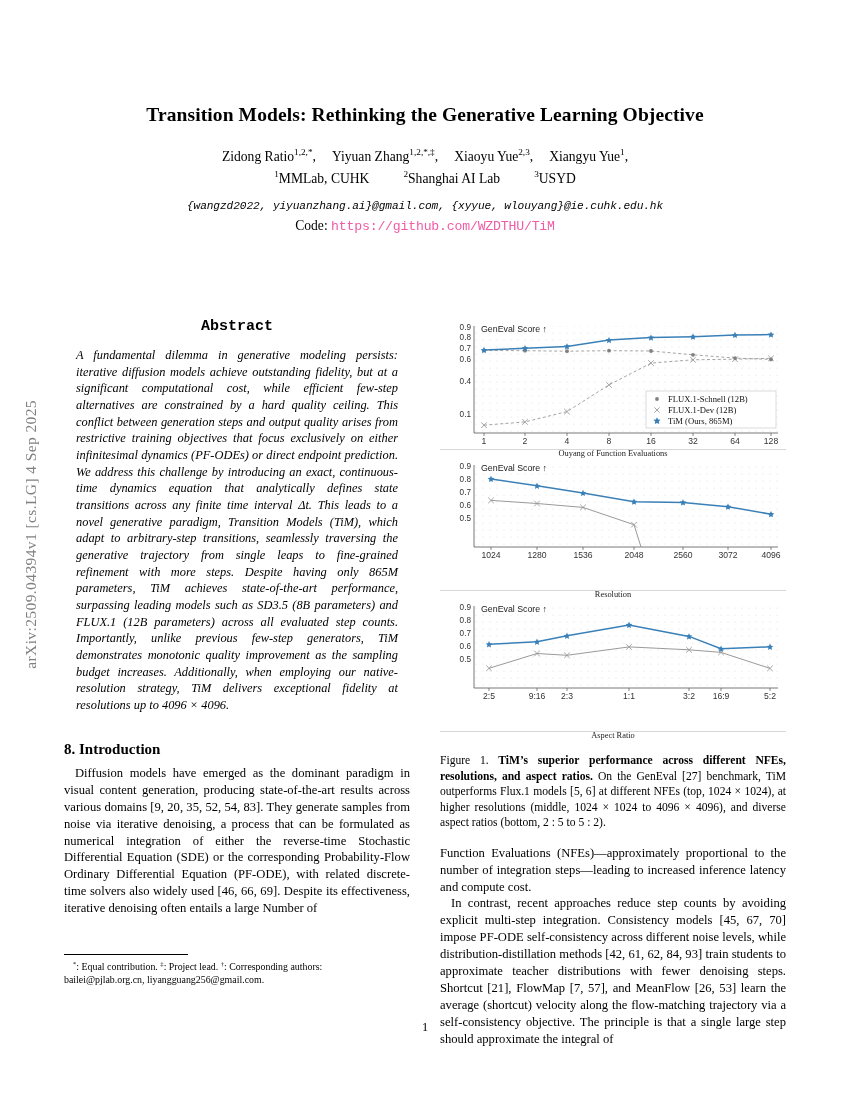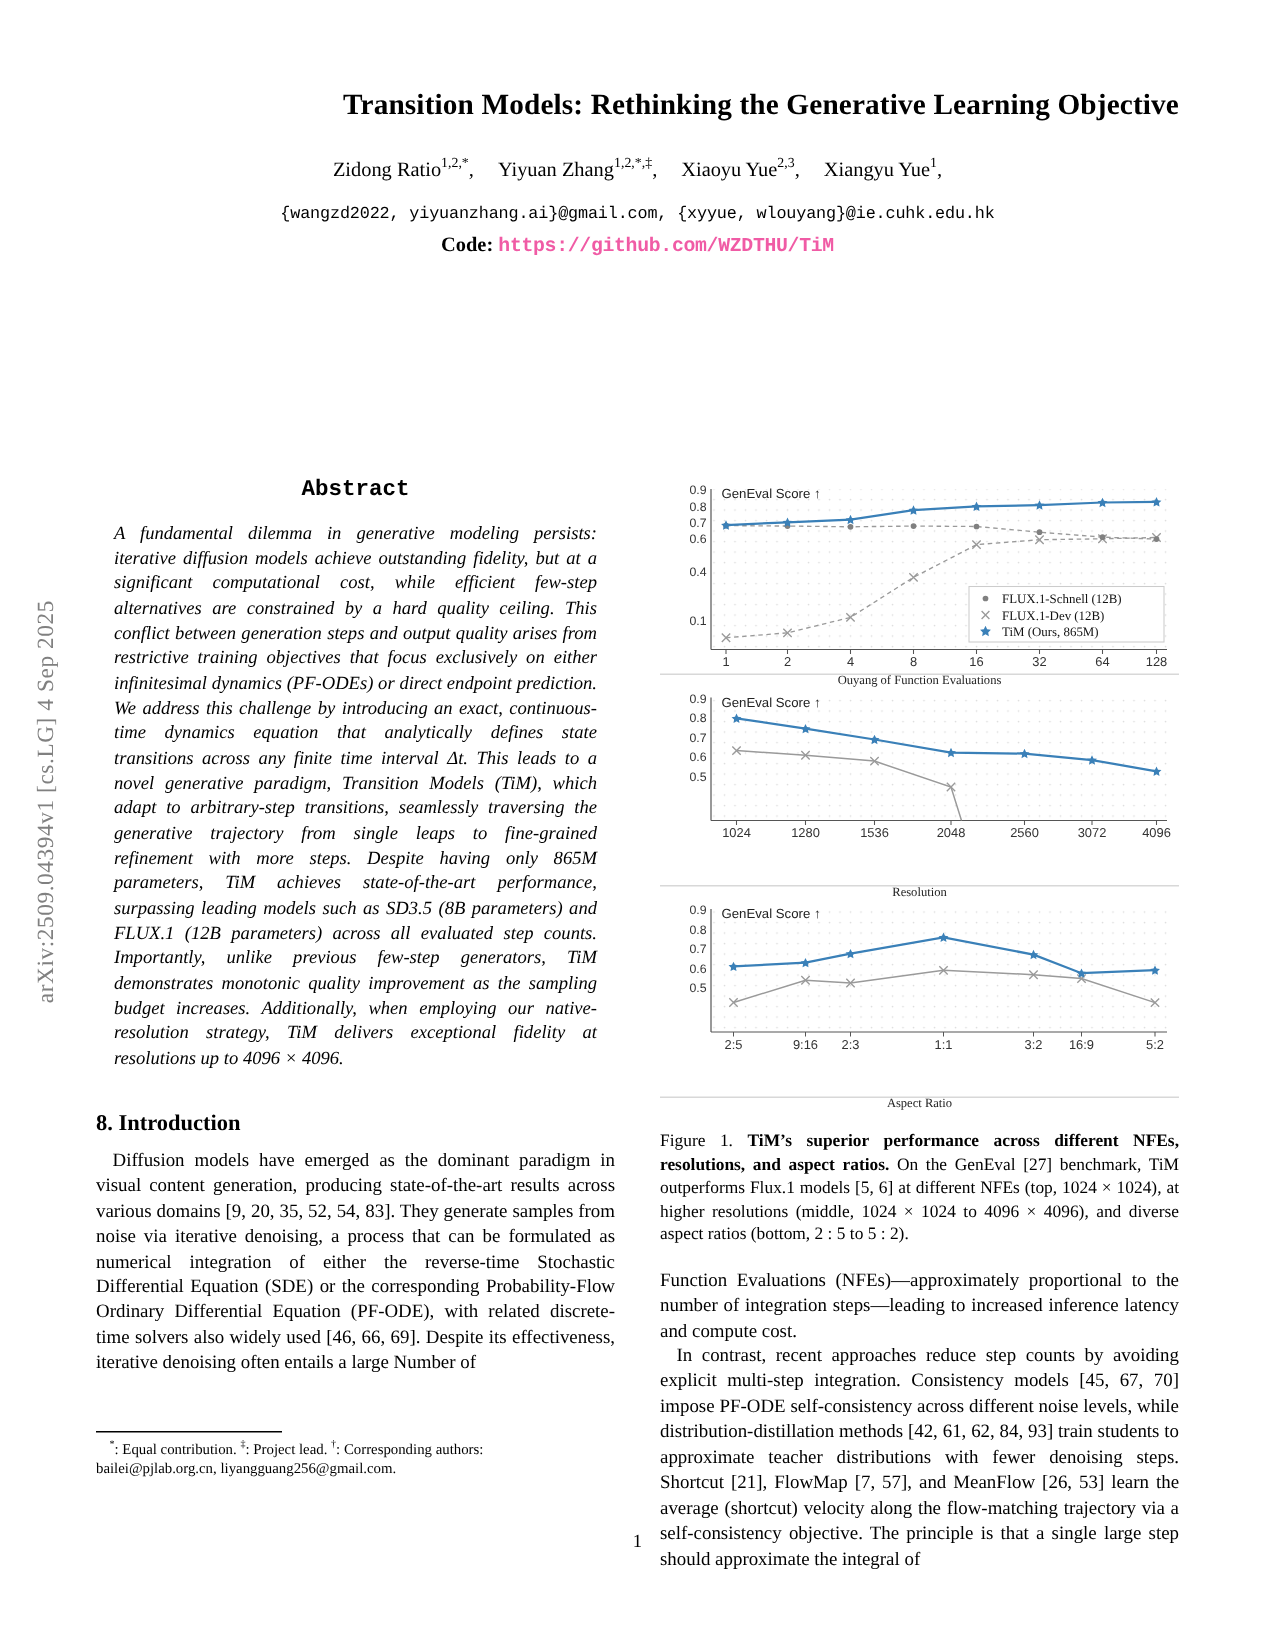--- a/index.html
+++ b/index.html
@@ -31,24 +31,24 @@
     position: absolute;
     left: 0; top: 0; width: 850px; height: 1100px;
   }
   .content {
     position: absolute;
     left: 64px; top: 0; width: 722px; height: 1100px;
   }
 
   
   .title {
-    text-align: right;
+    text-align: center;
     font-size: 19.5px;
     font-weight: bold;
-    margin-top: 60px;
+    margin-top: 104px;
     letter-spacing: 0.1px;
   }
   .authors {
     text-align: center;
     font-size: 13.6px;
     margin-top: 20px;
     line-height: 1.62;
   }
   .authors .au { white-space: nowrap; }
   .authors .gap { display: inline-block; width: 16px; }
@@ -58,26 +58,26 @@
     font-size: 13.6px;
     margin-top: 3px;
   }
   .affil .gap { display: inline-block; width: 34px; }
   .emails {
     text-align: center;
     font-family: "Liberation Mono", monospace;
     font-size: 11.2px;
     margin-top: 13px;
     letter-spacing: -0.1px;
+    font-style: italic;
   }
   .codeline {
     text-align: center;
     font-size: 13.6px;
     margin-top: 6px;
-    font-weight: bold;
   }
   .codeline .url {
     font-family: "Liberation Mono", monospace;
     font-size: 13.2px;
     color: #f05ba5;
     letter-spacing: -0.2px;
   }
 
   
   .cols {
@@ -180,20 +180,23 @@
   <div class="content">
 
     <div class="title">Transition Models: Rethinking the Generative Learning Objective</div>
 
     <div class="authors">
       <div>
         <span class="au"><span>Zidong Ratio</span><sup>1,2,*</sup>,</span><span class="gap"></span><span class="au"><span>Yiyuan Zhang</span><sup>1,2,*,‡</sup>,</span><span class="gap"></span><span class="au"><span>Xiaoyu Yue</span><sup>2,3</sup>,</span><span class="gap"></span><span class="au"><span>Xiangyu Yue</span><sup>1</sup>,</span>
       </div>
     </div>
 
+    <div class="affil">
+      <span><sup>1</sup><span>MMLab, CUHK</span></span><span class="gap"></span><span><sup>2</sup><span>Shanghai AI Lab</span></span><span class="gap"></span><span><sup>3</sup><span>USYD</span></span>
+    </div>
 
     <div class="emails">{wangzd2022, yiyuanzhang.ai}@gmail.com, {xyyue, wlouyang}@ie.cuhk.edu.hk</div>
 
     <div class="codeline">
       <span>Code:</span>
       <span class="url">https://github.com/WZDTHU/TiM</span>
     </div>
 
     <div class="cols">
 

